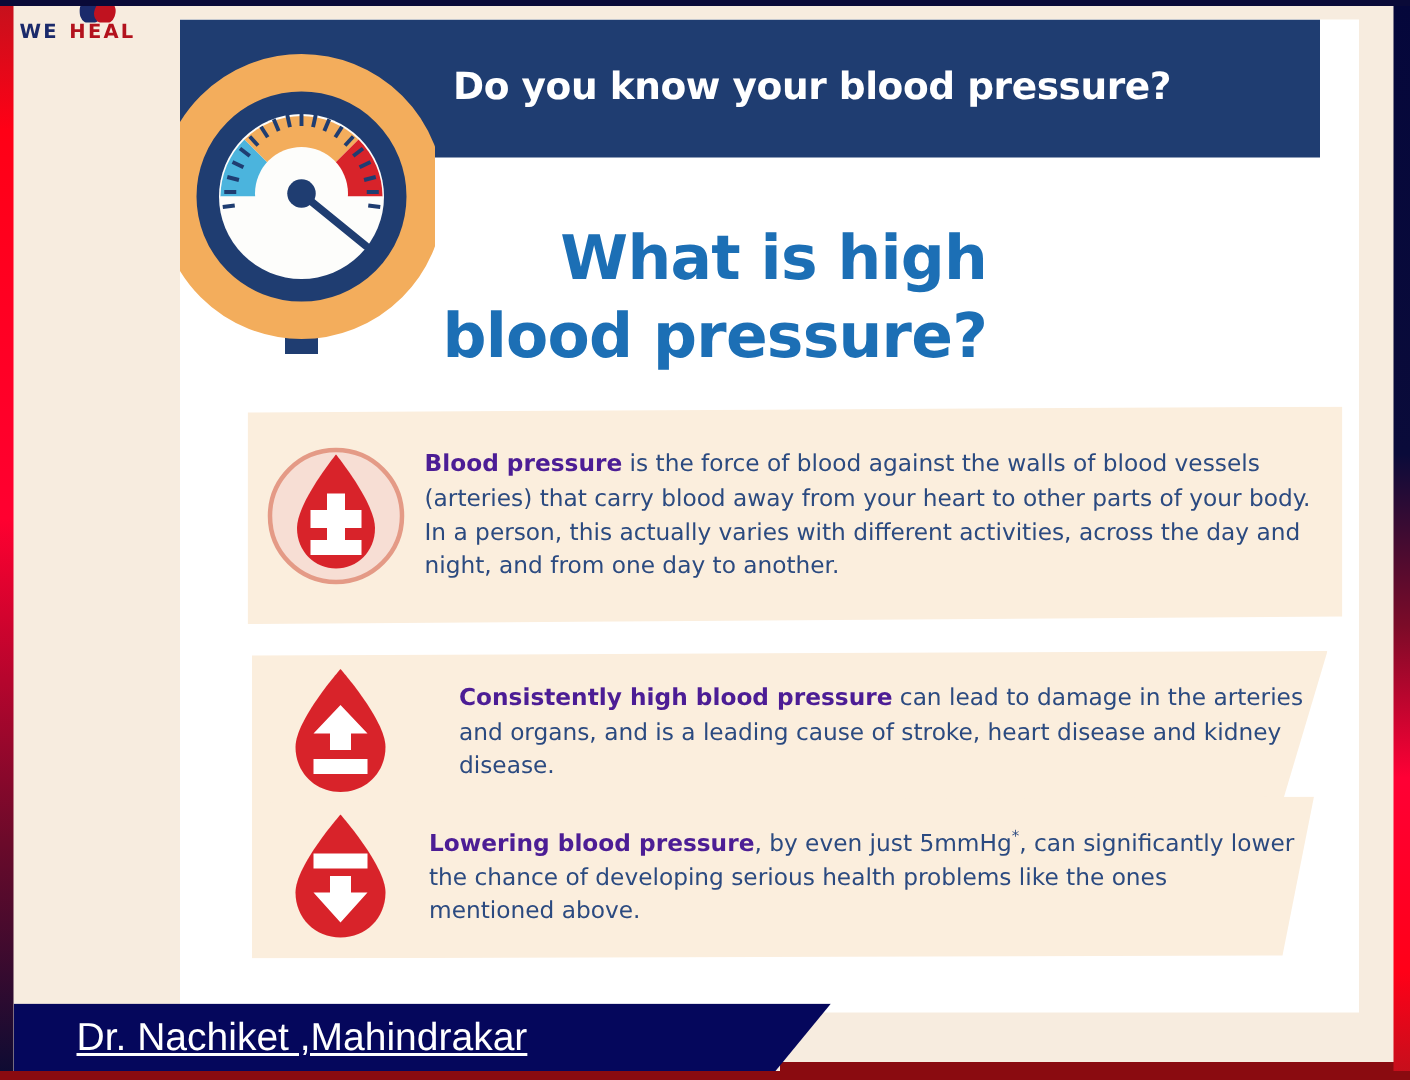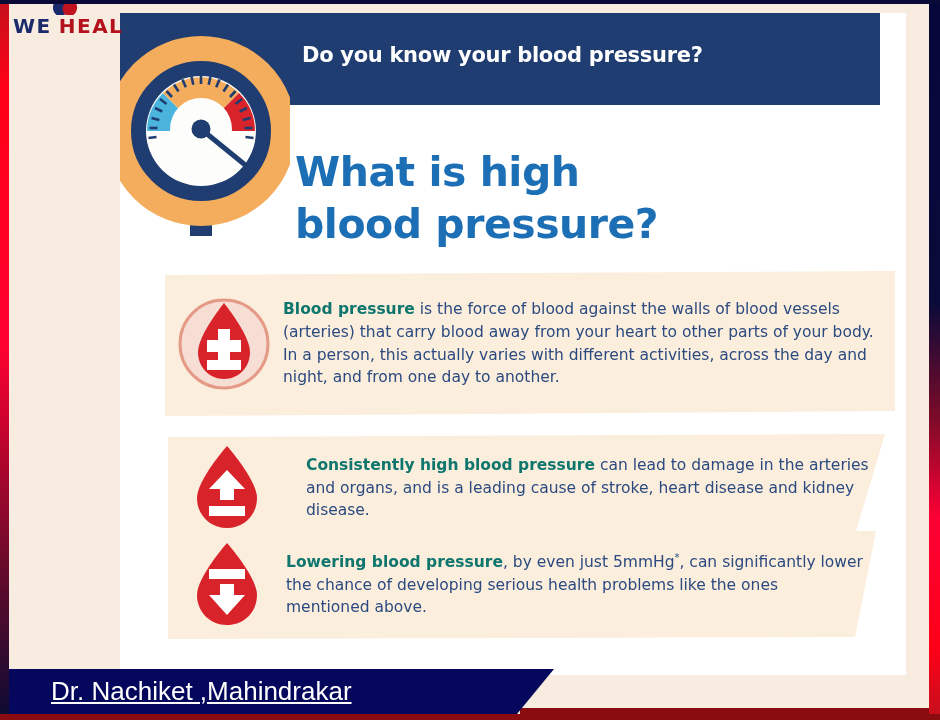--- a/index.html
+++ b/index.html
@@ -38,54 +38,54 @@
   #logo-mark {
     width:26px; height:17px; margin-left:40px; margin-bottom:-1px;
     position:relative; overflow:hidden;
   }
   #logo-mark .lobe-l, #logo-mark .lobe-r {
     position:absolute; top:2px; width:14px; height:16px; border-radius:50% 50% 45% 45%;
   }
   #logo-mark .lobe-l { left:0; background:#1b2a6b; transform:rotate(-18deg); }
   #logo-mark .lobe-r { left:10px; background:#c0121f; transform:rotate(18deg); }
   #logo-wordmark {
-    font-size:20px; font-weight:bold; letter-spacing:1.5px;
+    font-size:13px; font-weight:bold; letter-spacing:1.5px;
     font-family:"DejaVu Sans", sans-serif;
     white-space:nowrap;
   }
   .logo-we { color:#1b2a6b; }
   .logo-heal { color:#b3121d; margin-left:7px; }
 
   
   #content-panel {
     position:absolute; left:120px; top:13px; width:786px; height:662px;
     background:#ffffff; z-index:10; overflow:hidden;
   }
 
   #header-bar {
     position:absolute; left:0; top:0; width:760px; height:92px;
     background:#1e3c72; background:#1f3d71;
   }
   #header-title {
     position:absolute; left:182px; top:30px;
-    color:#ffffff; font-size:21px; font-weight:bold;
+    color:#ffffff; font-size:25px; font-weight:bold;
     font-family:"DejaVu Sans", sans-serif;
     letter-spacing:-0.3px; white-space:nowrap;
   }
 
   
   #gauge {
     position:absolute; left:-2px; top:18px; width:172px; height:205px; z-index:20;
   }
 
   
   #headline {
     position:absolute; left:175px; top:133px;
     color:#1c6fb5; font-size:41px; font-weight:bold; line-height:1.28;
-    font-family:"DejaVu Sans", sans-serif; letter-spacing:-0.5px;
+    font-family:"DejaVu Sans", sans-serif; letter-spacing:-0.5px;text-align:right;
   }
 
   
   .info-card {
     position:absolute; background:#fbeedd;
     display:flex; align-items:center;
   }
   #card-1 {
     left:45px; top:258px; width:730px; height:145px;
     clip-path:polygon(0 4px, 730px 0, 730px 140px, 0 145px);
@@ -101,21 +101,21 @@
   }
 
   .card-icon-slot {
     width:118px; flex:0 0 118px; display:flex; align-items:center; justify-content:center;
   }
   .card-text {
     color:#2b4a80; font-size:15.5px; line-height:1.47;
     font-family:"DejaVu Sans", sans-serif;
     padding-right:10px;
   }
-  .card-text b { color:#0f766e; font-weight:bold; }
+  .card-text b { color:#4c1d95; font-weight:bold; }
   .card-text sup { font-size:10px; vertical-align:super; }
 
   
   #bottom-banner {
     position:absolute; left:9px; bottom:6px; width:545px; height:45px;
     background:#05075c; z-index:30;
     clip-path:polygon(0 0, 545px 0, 508px 45px, 0 45px);
     display:flex; align-items:center;
   }
   #bottom-banner-text {

